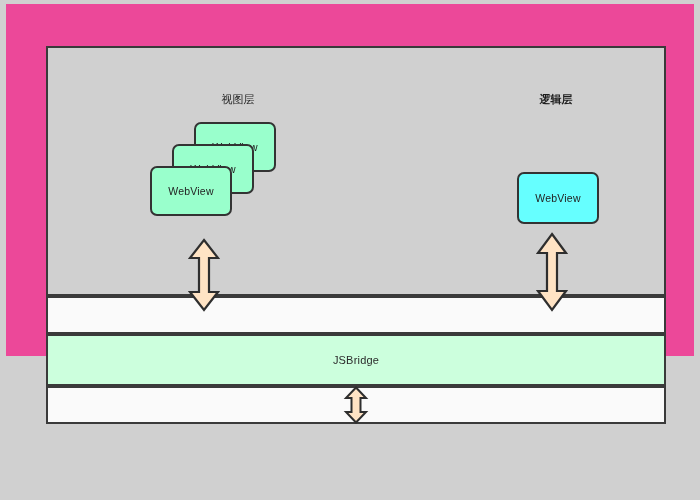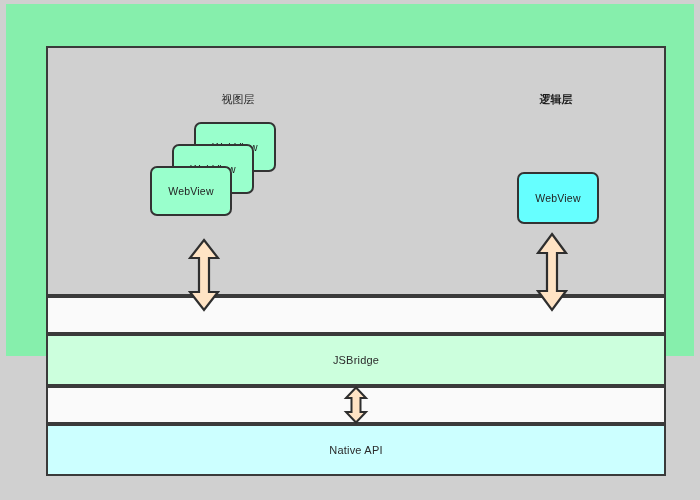--- a/index.html
+++ b/index.html
@@ -20,21 +20,21 @@
     width: 700px;
     height: 500px;
     background: #d0d0d0;
   }
   .frame {
     position: absolute;
     left: 6px;
     top: 4px;
     width: 688px;
     height: 352px;
-    background: #86efac;
+    background: #ec4899;
     box-sizing: border-box;
   }
 
   
   .canvas {
     position: absolute;
     left: 40px;
     top: 42px;
     width: 620px;
     height: 414px;
@@ -153,23 +153,20 @@
       </div>
 
       <div class="band band-gap1"></div>
 
       <div class="band band-bridge">
         <div class="band-label">JSBridge</div>
       </div>
 
       <div class="band band-gap2"></div>
 
-      <div class="band band-native">
-        <div class="band-label">Native API</div>
-      </div>
 
       <div class="arrow arrow-left">
         <svg width="32" height="74" viewBox="0 0 32 74">
           <polygon points="16,2 30,20 21,20 21,54 30,54 16,72 2,54 11,54 11,20 2,20" fill="#ffe3c4" stroke="#2e2e2e" stroke-width="2.2" stroke-linejoin="miter"></polygon>
         </svg>
       </div>
 
       <div class="arrow arrow-right">
         <svg width="32" height="80" viewBox="0 0 32 80">
           <polygon points="16,2 30,21 21,21 21,59 30,59 16,78 2,59 11,59 11,21 2,21" fill="#ffe3c4" stroke="#2e2e2e" stroke-width="2.2" stroke-linejoin="miter"></polygon>

